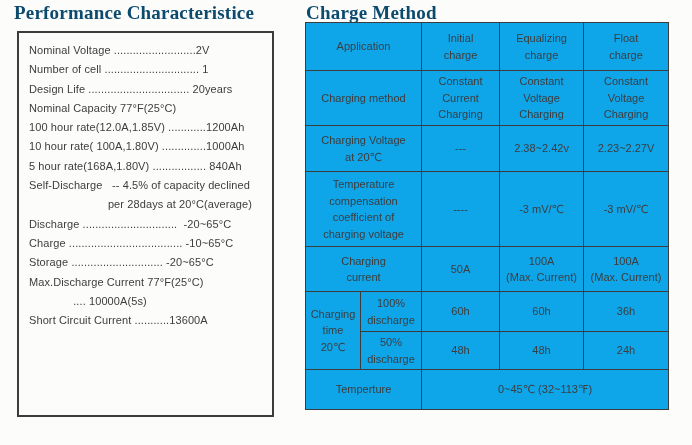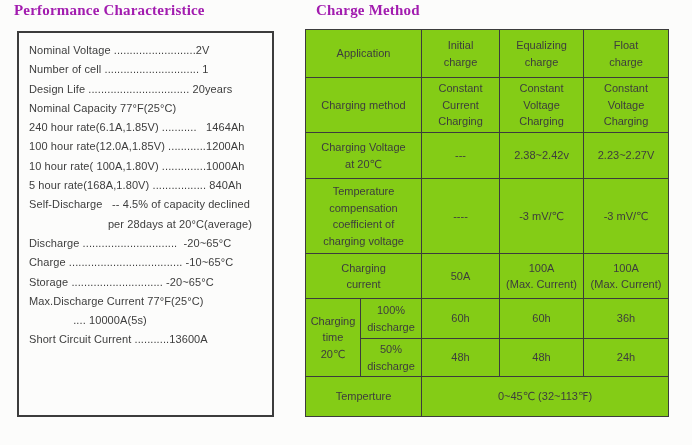--- a/index.html
+++ b/index.html
@@ -15,28 +15,28 @@
     font-family: "Liberation Sans", "DejaVu Sans", sans-serif;
     color: #3a3a3a;
     overflow: hidden;
   }
   .section-title {
     position: absolute;
     top: 2px;
     margin: 0;
     font-family: "Liberation Serif", "DejaVu Serif", serif;
     font-weight: bold;
-    font-size: 15px;
+    font-size: 19px;
     letter-spacing: 0.2px;
-    color: #a21caf;
+    color: #0c4a6e;
     white-space: nowrap;
     text-align: right;
   }
   #perf-title { left: 14px; }
-  #charge-title { left: 316px; font-family: Liberation Serif, serif; }
+  #charge-title { left: 306px; font-family: Liberation Serif, serif; }
 
   
   .spec-box {
     position: absolute;
     left: 17px;
     top: 31px;
     width: 257px;
     height: 386px;
     border: 2px solid #3c3c3c;
     box-sizing: border-box;
@@ -48,25 +48,25 @@
     line-height: 19.3px;
     white-space: pre;
     color: #3d3d3d;
     letter-spacing: 0.1px;
   }
 
   
   .charge-table {
     position: absolute;
     left: 305px;
-    top: 29px;
+    top: 22px;
     width: 363px;
     border-collapse: collapse;
     table-layout: fixed;
-    background: #84cc16;
+    background: #0ea5e9;
     padding-left: 19px;
   }
   .charge-table td {
     border: 1.5px solid #3c3c3c;
     text-align: center;
     vertical-align: middle;
     font-size: 11px;
     line-height: 1.5;
     color: #3d3d3d;
     white-space: pre-line;
@@ -87,21 +87,20 @@
 
 <div class="page">
 
   <h1 id="perf-title" class="section-title">Performance Characteristice</h1>
 
   <div class="spec-box">
     <div class="spec-line">Nominal Voltage ..........................2V</div>
     <div class="spec-line">Number of cell .............................. 1</div>
     <div class="spec-line">Design Life ................................ 20years</div>
     <div class="spec-line">Nominal Capacity 77°F(25°C)</div>
-    <div class="spec-line">240 hour rate(6.1A,1.85V) ...........   1464Ah</div>
     <div class="spec-line">100 hour rate(12.0A,1.85V) ............1200Ah</div>
     <div class="spec-line">10 hour rate( 100A,1.80V) ..............1000Ah</div>
     <div class="spec-line">5 hour rate(168A,1.80V) ................. 840Ah</div>
     <div class="spec-line">Self-Discharge   -- 4.5% of capacity declined</div>
     <div class="spec-line">                         per 28days at 20°C(average)</div>
     <div class="spec-line">Discharge ..............................  -20~65°C</div>
     <div class="spec-line">Charge .................................... -10~65°C</div>
     <div class="spec-line">Storage ............................. -20~65°C</div>
     <div class="spec-line">Max.Discharge Current 77°F(25°C)</div>
     <div class="spec-line">              .... 10000A(5s)</div>

